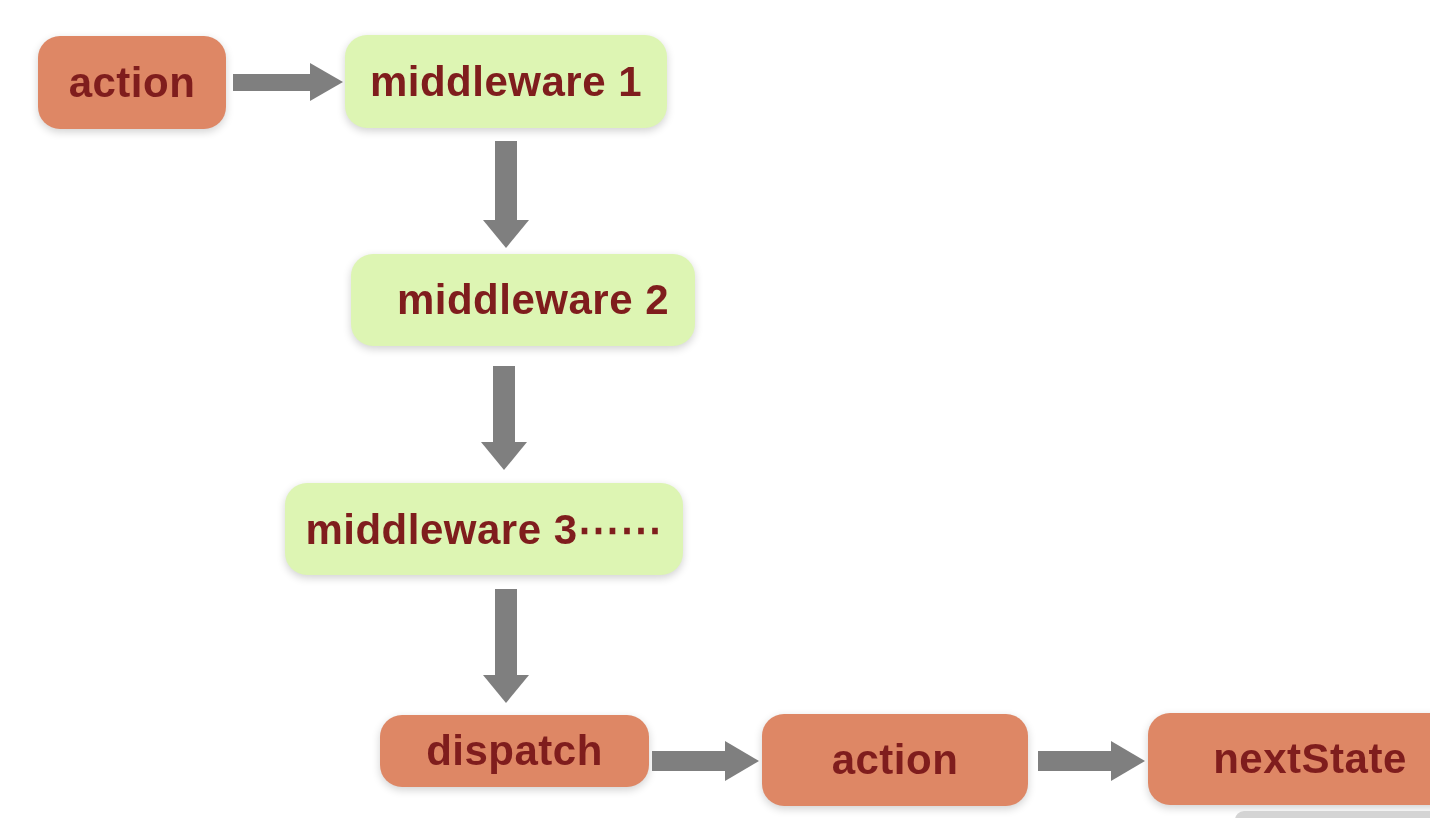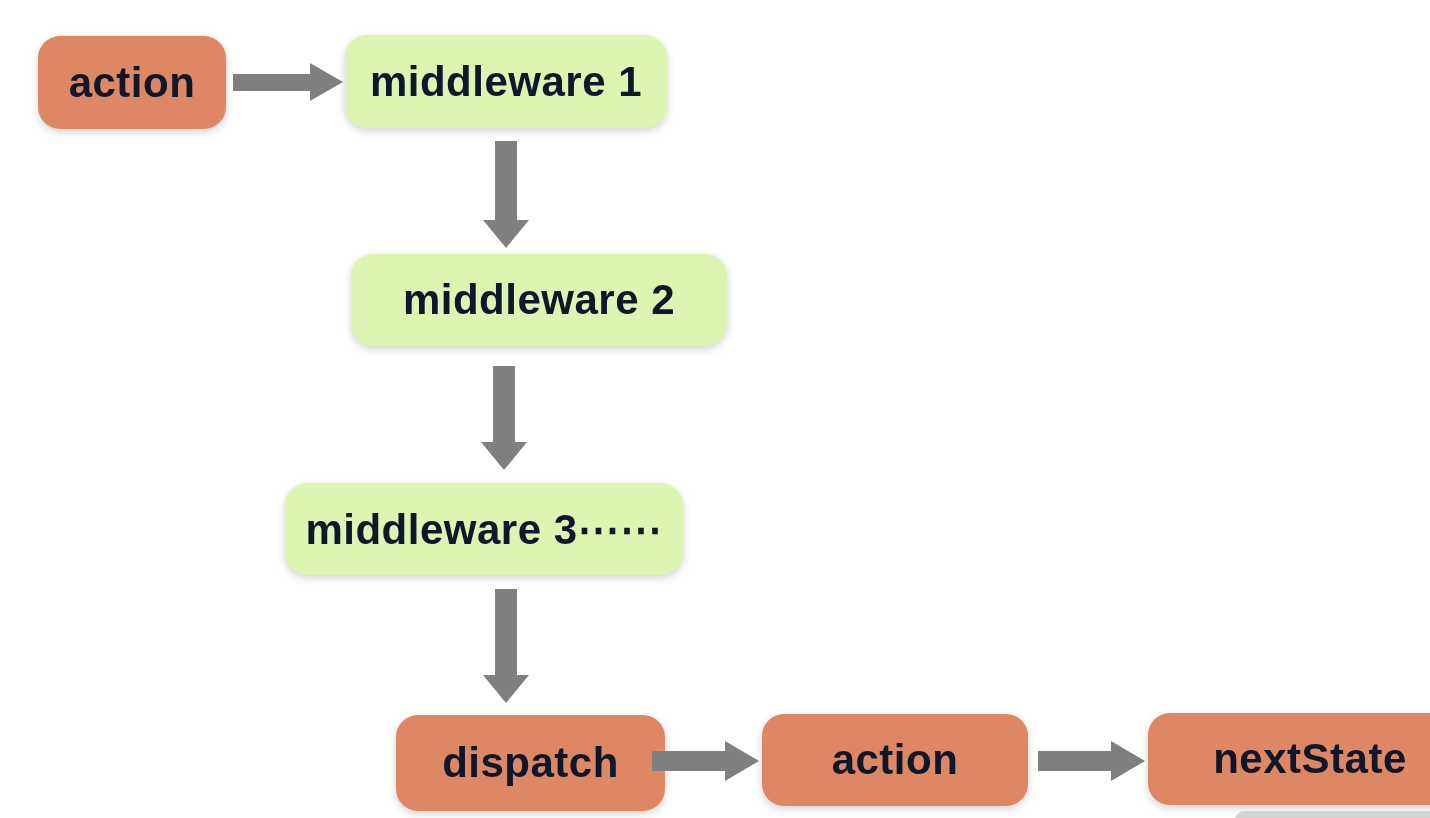--- a/index.html
+++ b/index.html
@@ -16,33 +16,33 @@
     font-family: "Liberation Sans", sans-serif;
   }
   .node {
     position: absolute;
     display: flex;
     align-items: center;
     justify-content: center;
     border-radius: 22px;
     font-weight: 700;
     font-size: 42px;
-    color: #0f172a;
+    color: #7f1d1d;
     box-shadow: 0 3px 9px rgba(0,0,0,0.18);
     letter-spacing: 0.5px;
     white-space: nowrap;
   }
   .node--salmon { background: #de8765; }
   .node--green  { background: #ddf5b3; align-items: center; }
 
   .node--action     { left: 38px;   top: 36px;  width: 188px; height: 93px; }
   .node--mw1        { left: 345px;  top: 35px;  width: 322px; height: 93px; }
-  .node--mw2        { left: 351px;  top: 254px; width: 376px; height: 92px; }
+  .node--mw2        { left: 351px;  top: 254px; width: 324px; height: 92px; padding-left: 20px; }
   .node--mw3        { left: 285px;  top: 483px; width: 398px; height: 92px; }
-  .node--dispatch   { left: 396px;  top: 715px; width: 269px; height: 96px; }
+  .node--dispatch   { left: 380px;  top: 715px; width: 269px; height: 72px; }
   .node--reducer    { left: 762px;  top: 714px; width: 266px; height: 92px; }
   .node--nextstate  { left: 1148px; top: 713px; width: 324px; height: 92px; }
 
   
   .arrow-h {
     position: absolute;
     display: flex;
     align-items: center;
   }
   .arrow-h .shaft {

